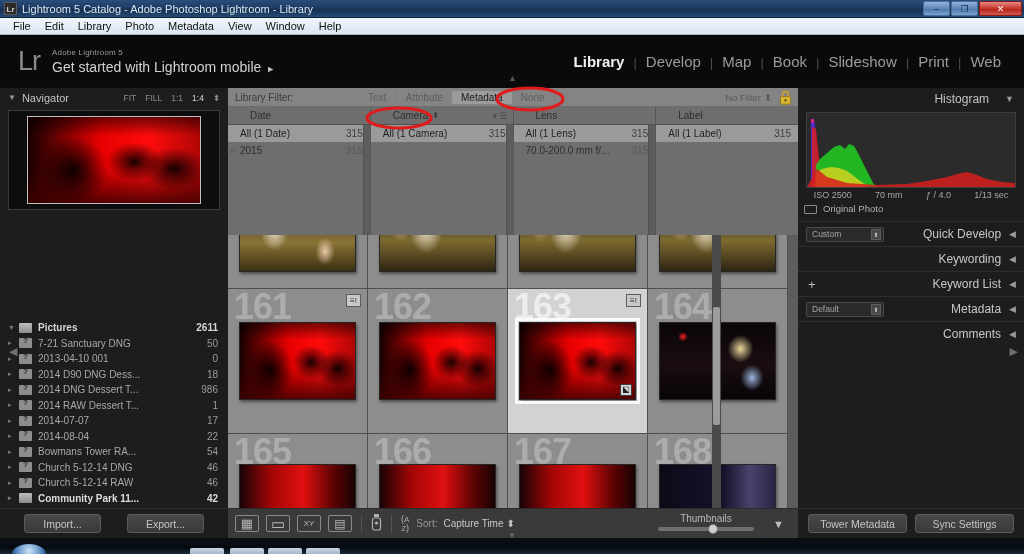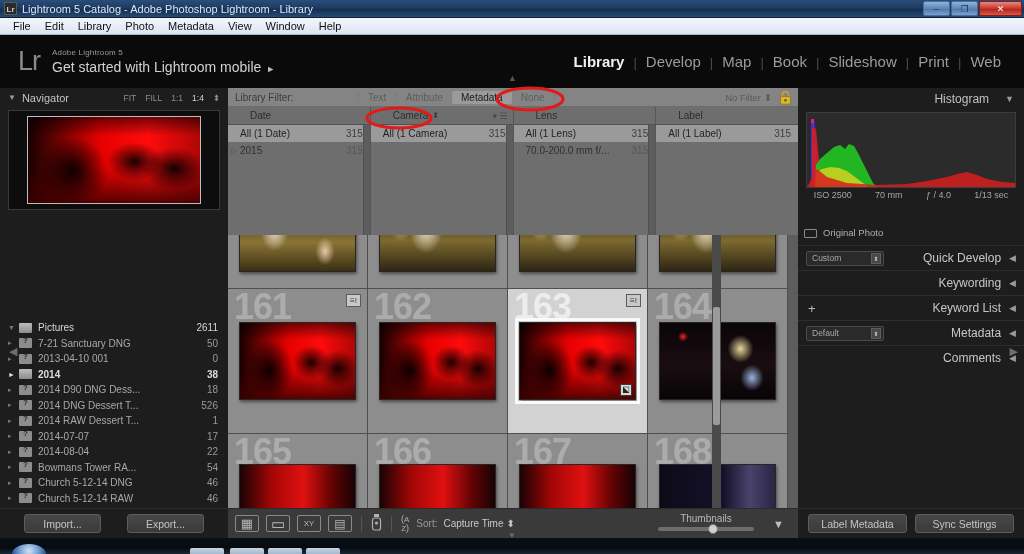--- a/index.html
+++ b/index.html
@@ -265,21 +265,21 @@
     width: 13px; height: 10px; margin-right: 6px; position: relative;
     background: #8d8d8d; border-radius: 1px;
   }
   .folder-ic.q::after {
     content: "?"; position: absolute; left: 4px; top: -2px;
     font-size: 8px; color: #2b2b2b; font-weight: bold;
   }
   .folder-ic.full { background: linear-gradient(180deg,#bdbdbd,#8d8d8d); }
   .fname { flex: 1; white-space: nowrap; overflow: hidden; }
   .fcount { color: #9a9a9a; font-size: 10px; padding-right: 6px; }
-  .frow2.root { color: #d6d6d6; font-weight: normal; }
+  .frow2.root { color: #d6d6d6; font-weight: bold; }
   .frow2.root .fcount { color: #d6d6d6; }
   .frow2.bold { color: #dcdcdc; font-weight: bold; }
   .frow2.bold .fcount { color: #dcdcdc; }
   .left-bottom {
     position: absolute; left: 0; bottom: 0; width: 228px; height: 30px;
     background: #1d1d1d; display: flex; align-items: center; gap: 26px;
     padding: 0 24px; border-top: 1px solid #2c2c2c;
   }
   .btn {
     flex: 1; height: 19px; background: linear-gradient(180deg,#484848,#3a3a3a);
@@ -300,21 +300,21 @@
     margin: 2px 8px 0 8px; height: 76px; background: #2b2b2b;
     border: 1px solid #3d3d3d; position: relative; overflow: hidden;
   }
   .histo svg { display: block; }
   .histo-stats {
     display: flex; justify-content: space-around; color: #a6a6a6;
     font-size: 9px; padding: 2px 4px 0 4px;
   }
   .orig-photo {
     display: flex; align-items: flex-end; gap: 6px; padding: 3px 0 0 6px;
-    color: #b0b0b0; font-size: 9.5px; margin-top: 24px;
+    color: #b0b0b0; font-size: 9.5px;
   }
   .op-ic { width: 13px; height: 9px; border: 1px solid #8a8a8a; border-radius: 1px; }
   .rp-section {
     height: 25px; display: flex; align-items: center; justify-content: flex-end;
     padding: 0 8px; color: #c7c7c7; font-size: 12px;
     border-top: 1px solid #2e2e2e; position: relative;
   }
   .rp-caret { color: #9a9a9a; font-size: 9px; margin-left: 8px; }
   .rp-select {
     position: absolute; left: 8px; width: 78px; height: 15px;
@@ -440,37 +440,31 @@
           <span class="folder-ic q"></span>
           <span class="fname">7-21 Sanctuary DNG</span>
           <span class="fcount">50</span>
         </div>
         <div class="frow2">
           <span class="tri2">▸</span>
           <span class="folder-ic q"></span>
           <span class="fname">2013-04-10 001</span>
           <span class="fcount">0</span>
         </div>
-        <div class="frow2 bold">
-          <span class="tri2" style="color:#e2e2e2">►</span>
-          <span class="folder-ic full"></span>
-          <span class="fname">2014</span>
-          <span class="fcount">38</span>
-        </div>
         <div class="frow2">
           <span class="tri2">▸</span>
           <span class="folder-ic q"></span>
           <span class="fname">2014 D90 DNG Dess...</span>
           <span class="fcount">18</span>
         </div>
         <div class="frow2">
           <span class="tri2">▸</span>
           <span class="folder-ic q"></span>
           <span class="fname">2014 DNG Dessert T...</span>
-          <span class="fcount">526</span>
+          <span class="fcount">986</span>
         </div>
         <div class="frow2">
           <span class="tri2">▸</span>
           <span class="folder-ic q"></span>
           <span class="fname">2014 RAW Dessert T...</span>
           <span class="fcount">1</span>
         </div>
         <div class="frow2">
           <span class="tri2">▸</span>
           <span class="folder-ic q"></span>
@@ -769,21 +763,21 @@
         <span>Metadata</span>
         <span class="rp-caret">◀</span>
       </div>
 
       <div class="rp-section">
         <span>Comments</span>
         <span class="rp-caret">◀</span>
       </div>
 
       <div class="right-bottom">
-        <div class="btn">Label Metadata</div>
+        <div class="btn">Tower Metadata</div>
         <div class="btn">Sync Settings</div>
       </div>
     </div>
 
     <div class="side-arrow" style="left:9px; top:310px;">◀</div>
     <div class="side-arrow" style="right:6px; top:310px;">▶</div>
     <div class="side-arrow" style="left:508px; bottom:-2px; font-size:8px;">▼</div>
   </div>
 
   <svg class="annot" style="left:0; top:0;" width="1024" height="554">

